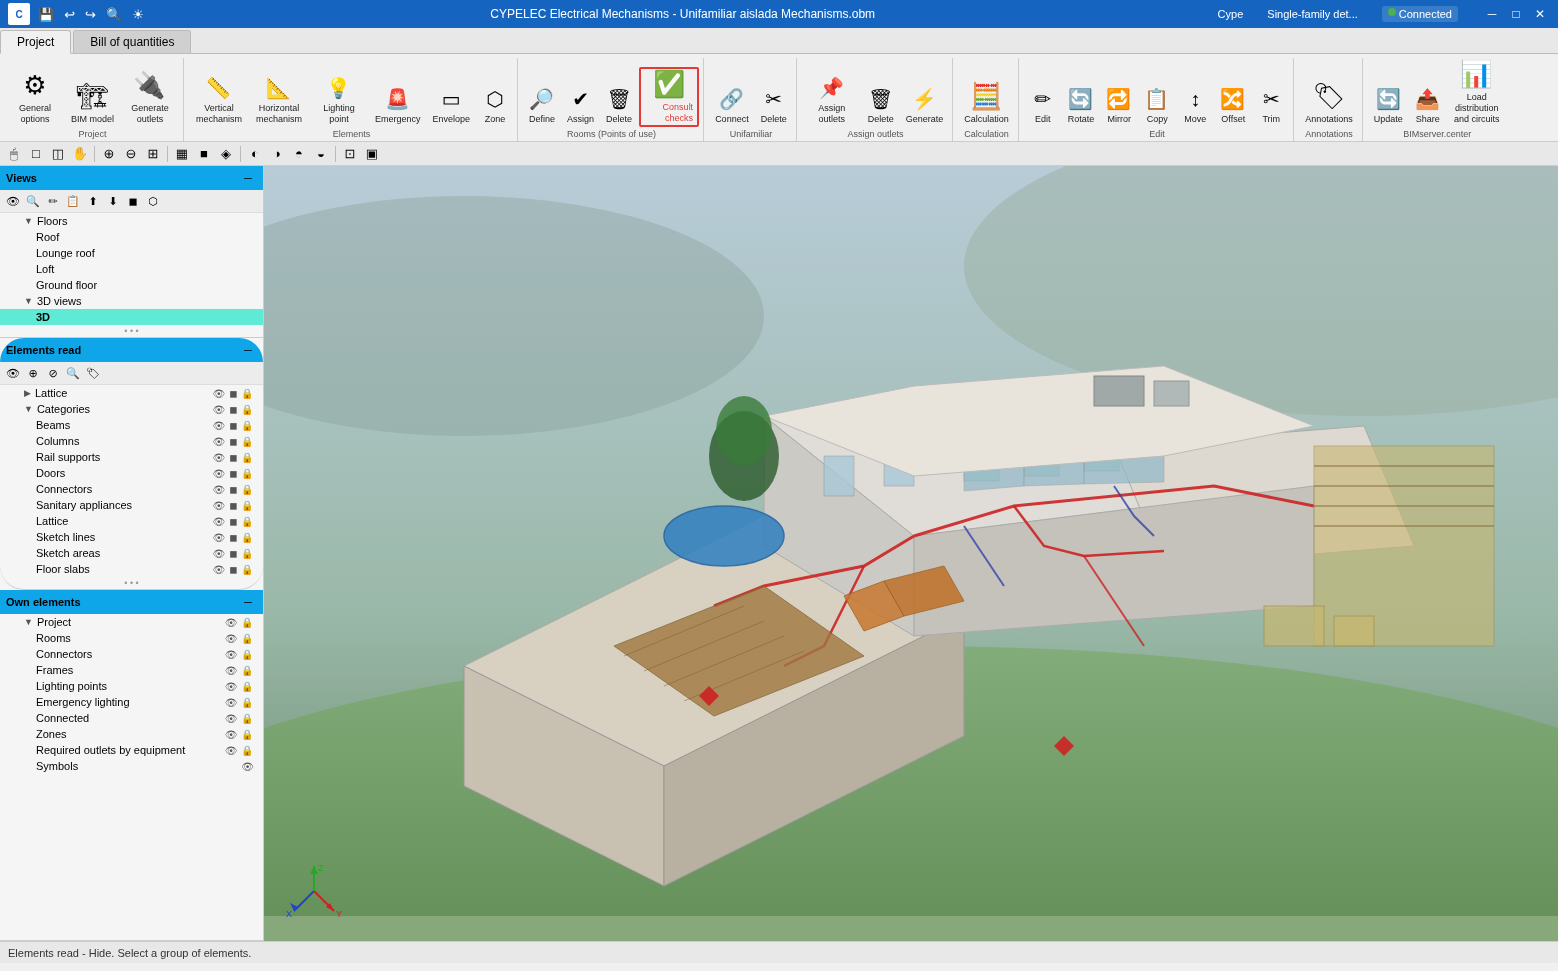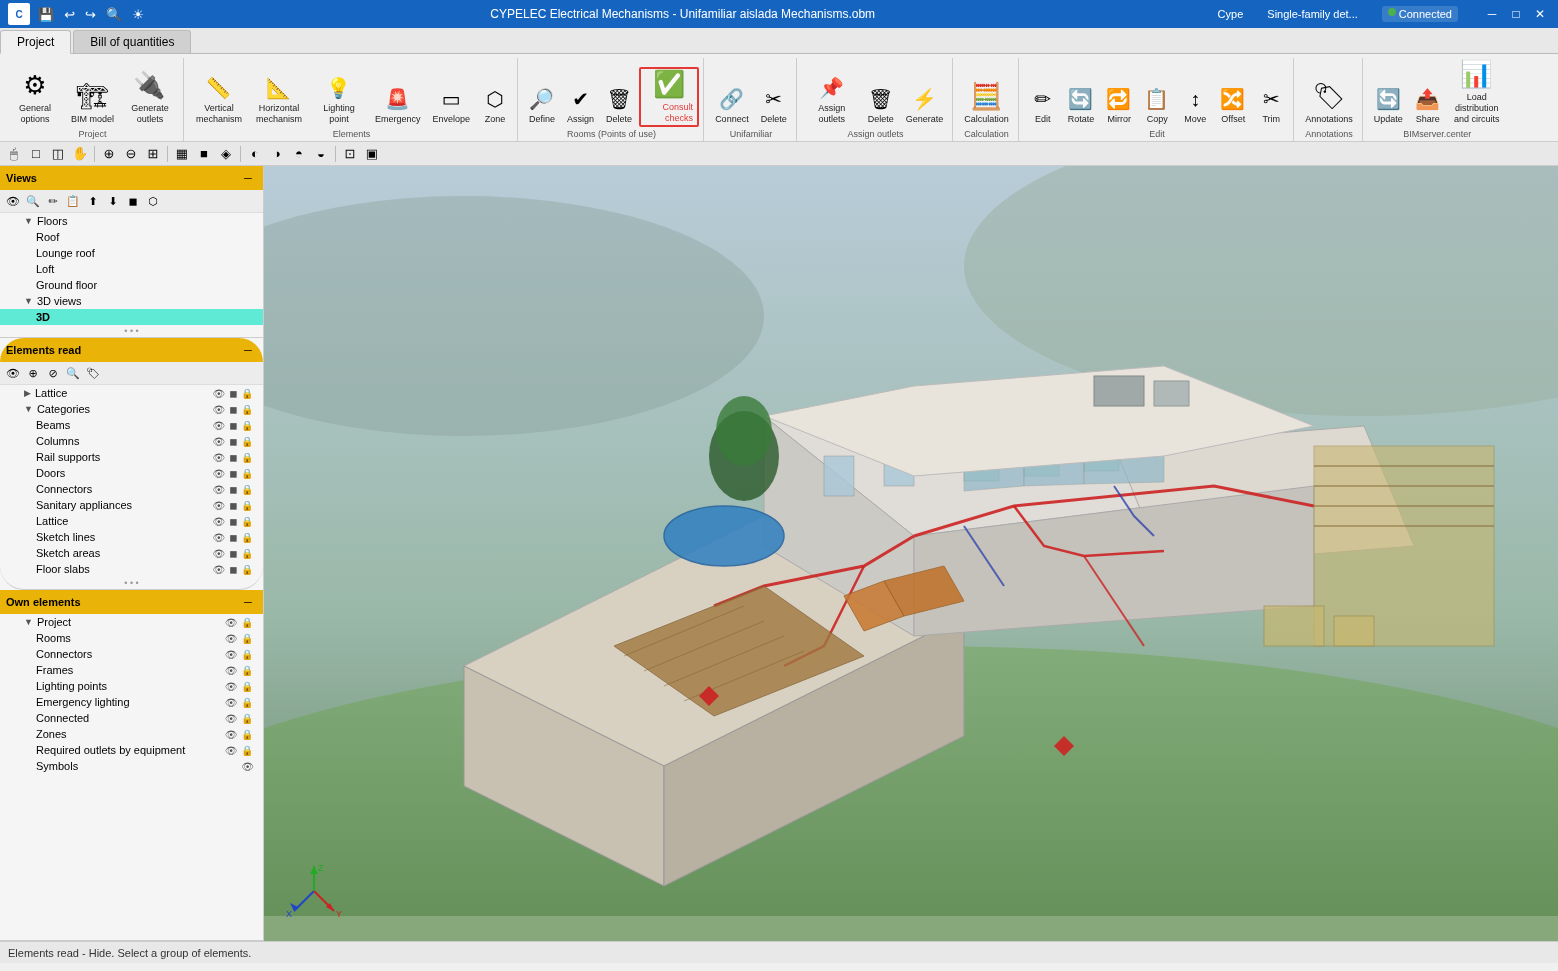--- a/index.html
+++ b/index.html
@@ -137,21 +137,21 @@
       border-right: 1px solid #ccc;
       display: flex;
       flex-direction: column;
       overflow: hidden;
     }
 
     .panel-section {
       border-bottom: 1px solid #ccc;
     }
     .panel-header {
-      background: #eab308;
+      background: #0ea5e9;
       padding: 3px 6px;
       font-size: 11px;
       font-weight: bold;
       display: flex;
       align-items: center;
       justify-content: space-between;
       cursor: pointer;
       user-select: none;
     }
     .panel-toolbar {

